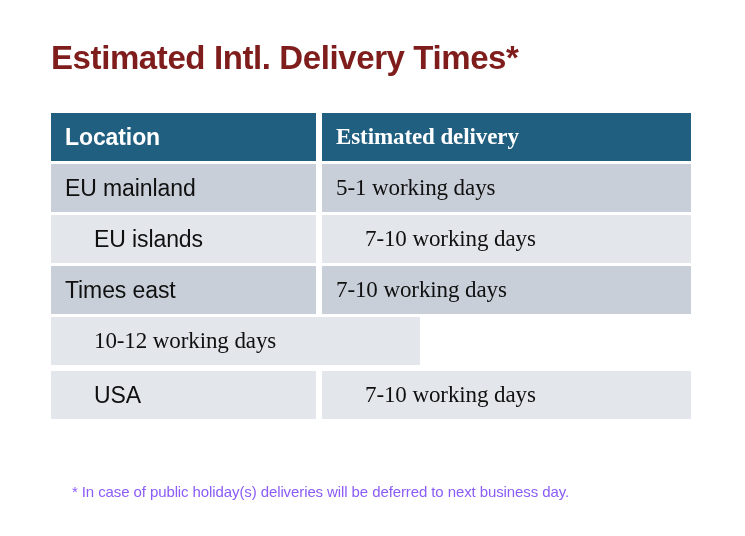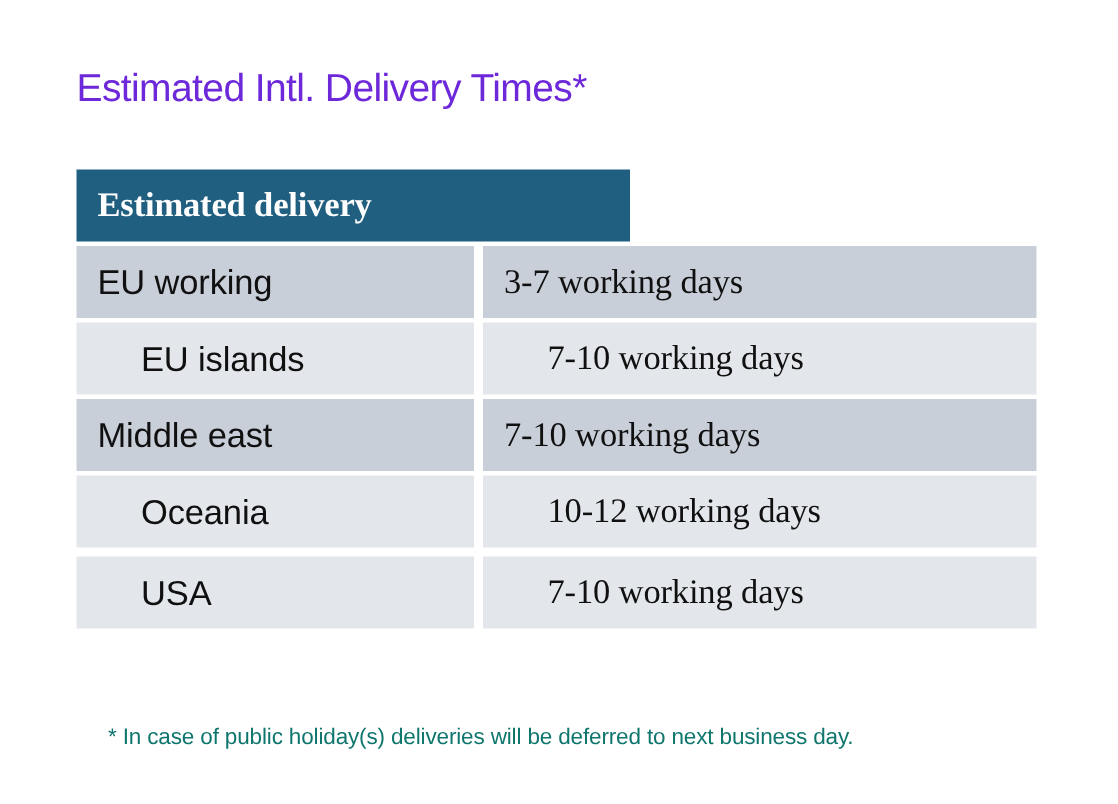--- a/index.html
+++ b/index.html
@@ -19,25 +19,25 @@
   .page {
     position: absolute;
     inset: 0;
   }
 
   
   .page-title {
     position: absolute;
     left: 51px;
     top: 36px;
-    font-size: 26px;
+    font-size: 33px;
     line-height: 44px;
-    font-weight: 400;
+    font-weight: 700;
     letter-spacing: -0.4px;
-    color: #6d28d9;
+    color: #7f1d1d;
     white-space: nowrap;
   }
 
   
   .delivery-table {
     position: absolute;
     left: 51px;
     top: 113px;
     width: 640px;
   }
@@ -82,55 +82,55 @@
   .body-row.tone-dark .cell  { background: #C9CFD9; }
   .body-row.tone-light .cell { background: #E3E7EB; padding-left: 43px; }
 
   
   .footnote {
     position: absolute;
     left: 72px;
     top: 481px;
     font-size: 15px;
     line-height: 22px;
-    color: #0f766e;
+    color: #8b5cf6;
     letter-spacing: -0.1px;
     white-space: nowrap;
   }
 </style>
 </head>
 <body>
 
 <div class="page">
 
   <div class="page-title">Estimated Intl. Delivery Times*</div>
 
   <div class="delivery-table">
 
     <div class="table-row header-row">
+      <div class="cell col-location">Location</div>
       <div class="cell col-delivery">Estimated delivery</div>
     </div>
 
     <div class="table-row body-row tone-dark">
-      <div class="cell col-location">EU working</div>
-      <div class="cell col-delivery">3-7 working days</div>
+      <div class="cell col-location">EU mainland</div>
+      <div class="cell col-delivery">5-1 working days</div>
     </div>
 
     <div class="table-row body-row tone-light">
       <div class="cell col-location">EU islands</div>
       <div class="cell col-delivery">7-10 working days</div>
     </div>
 
     <div class="table-row body-row tone-dark">
-      <div class="cell col-location">Middle east</div>
+      <div class="cell col-location">Times east</div>
       <div class="cell col-delivery">7-10 working days</div>
     </div>
 
     <div class="table-row body-row tone-light">
-      <div class="cell col-location">Oceania</div>
       <div class="cell col-delivery">10-12 working days</div>
     </div>
 
     <div class="table-row body-row tone-dark">
     </div>
 
     <div class="table-row body-row tone-light">
       <div class="cell col-location">USA</div>
       <div class="cell col-delivery">7-10 working days</div>
     </div>

